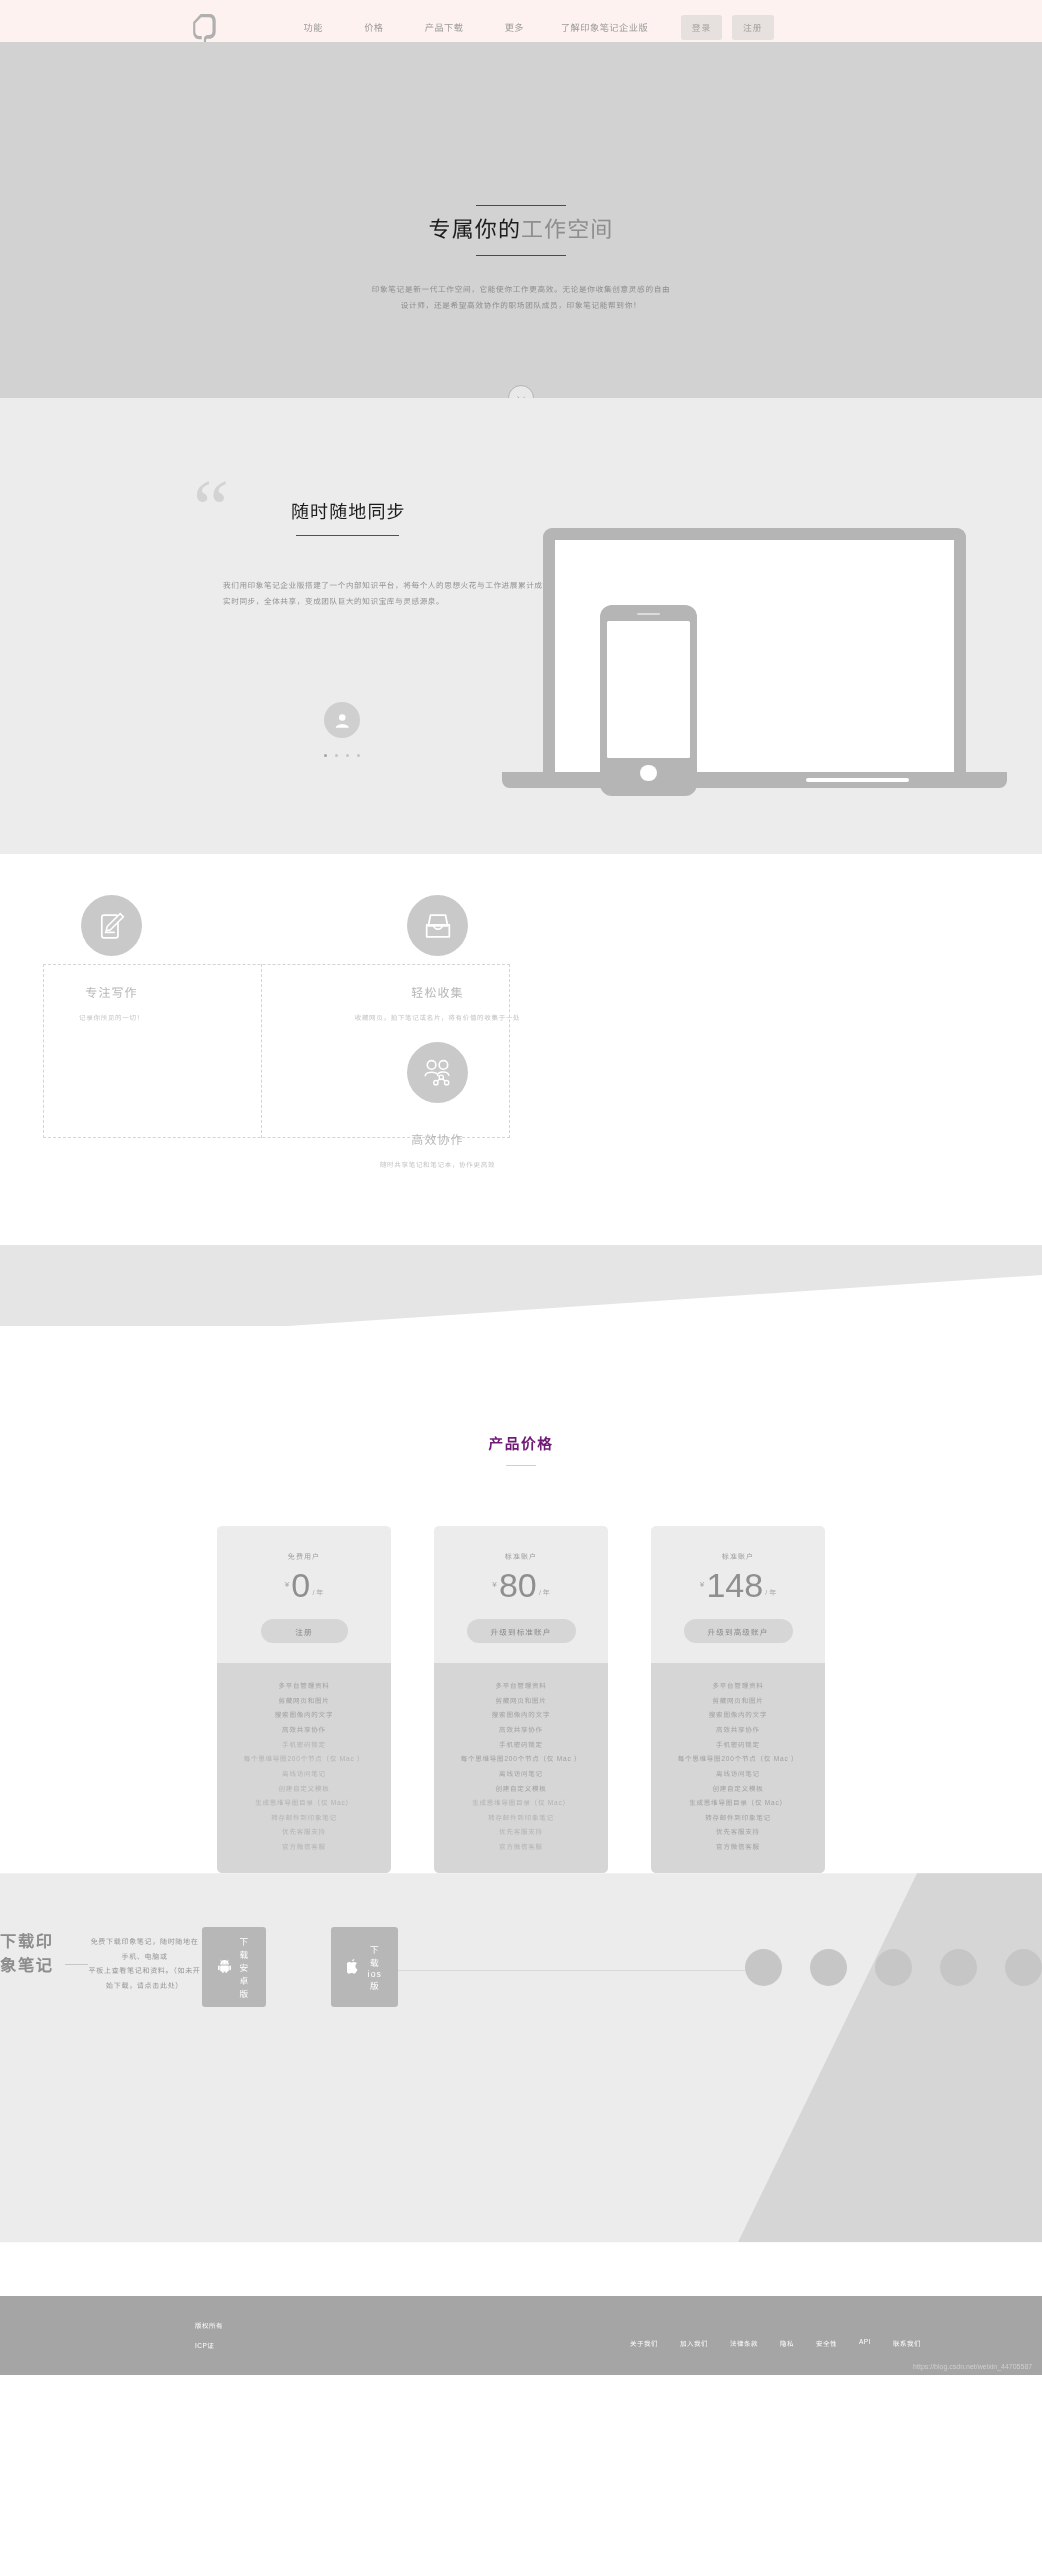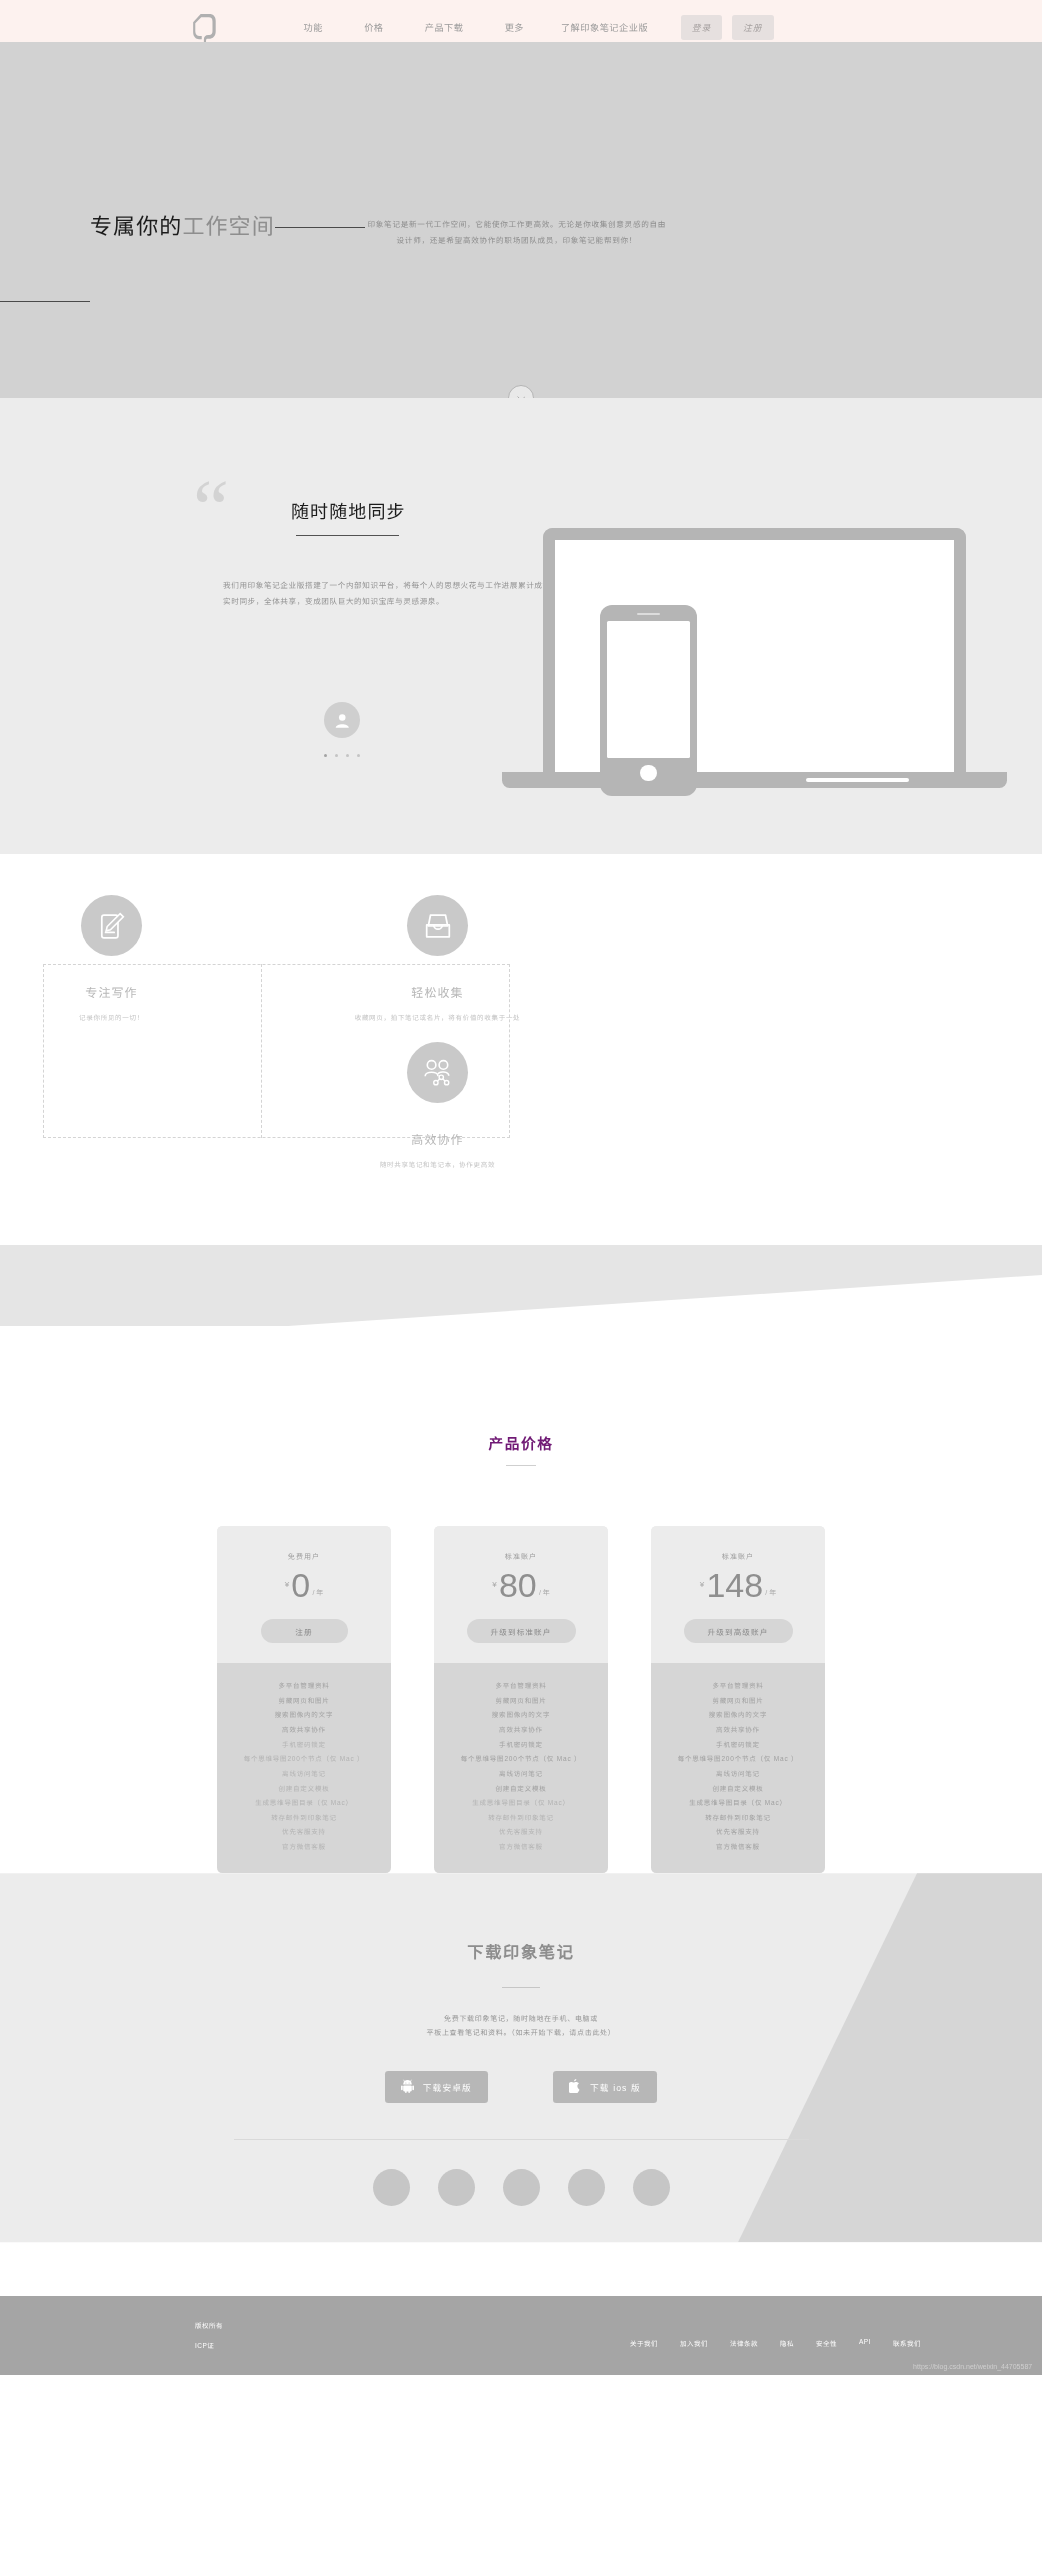--- a/index.html
+++ b/index.html
@@ -56,30 +56,29 @@
   .auth-btn {
     background: #e6e0df;
     color: #a49f9e;
     border: none;
     border-radius: 2.7px;
     font-size: 8.7px;
     letter-spacing: 1.1px;
     padding: 6px 11px;
     cursor: pointer;
     font-family: inherit;
-    font-style: italic;
   }
 
   
   .hero {
     background: #d2d2d2;
     height: 356px;
     position: relative;
     display: flex;
-    flex-direction: row;
+    flex-direction: column;
     align-items: center;
   }
   .hero-rule-top {
     width: 90px;
     height: 0.5px;
     background: #4a4a4a;
     margin-top: 163px;
   }
   .hero-title {
     font-size: 22px;
@@ -417,23 +416,23 @@
   .download-diag {
     position: absolute;
     right: 0; top: 0;
     width: 304px; height: 369px;
     background: #d6d6d6;
     clip-path: polygon(179px 0, 304px 0, 304px 369px, 0 369px);
   }
   .download-inner {
     position: relative;
     display: flex;
-    flex-direction: column;
-    align-items: center;
-    padding-top: 66px;
+    flex-direction: row;
+    align-items: center;
+    padding-top: 24px;
   }
   .dl-title {
     font-size: 16.3px; color: #8d8d8d; letter-spacing: 1.6px;
   }
   .dl-rule { width: 38px; height: 0.5px; background: #c6c6c6; margin-top: 24px; }
   .dl-desc {
     margin-top: 24px;
     text-align: center;
     font-size: 7px;
     line-height: 2.1;

